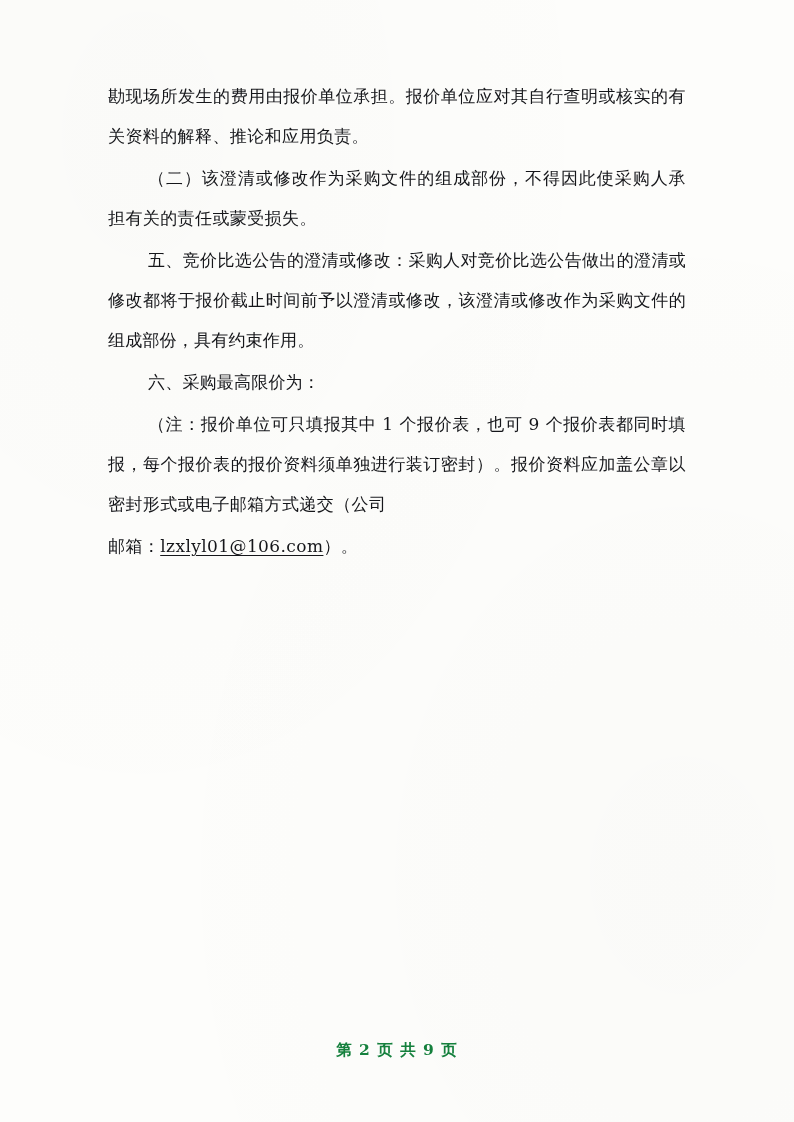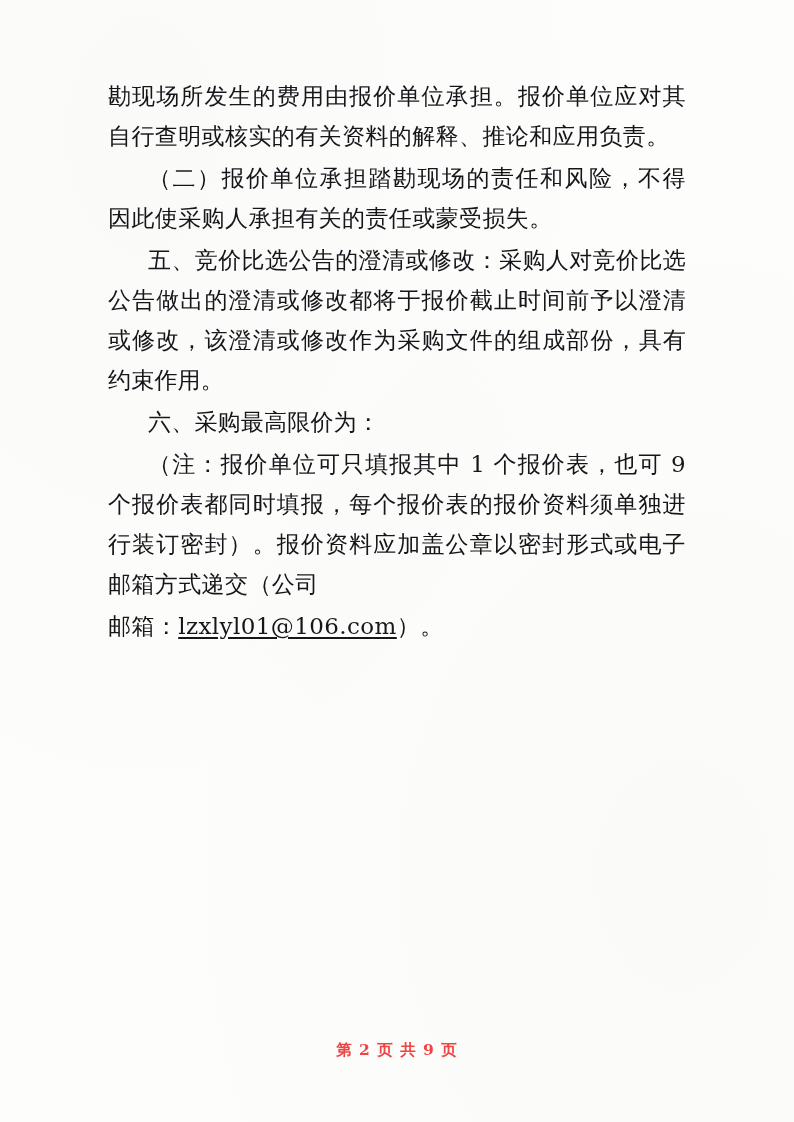--- a/index.html
+++ b/index.html
@@ -31,21 +31,21 @@
     pointer-events: none;
   }
   .content {
     position: absolute;
     left: 108px;
     top: 76px;
     width: 578px;
   }
   p.para {
     margin: 0 0 2px 0;
-    font-size: 23px;
+    font-size: 17px;
     line-height: 40px;
     letter-spacing: 0.4px;
     text-align: justify;
     text-justify: inter-ideograph;
     color: #15161a;
     font-family: "DejaVu Serif", "Liberation Serif", serif;
   }
   p.indent {
     text-indent: 40px;
   }
@@ -59,33 +59,33 @@
   }
   .footer {
     position: absolute;
     left: 0;
     right: 0;
     top: 1040px;
     text-align: center;
     font-size: 15.5px;
     letter-spacing: 1px;
     font-weight: bold;
-    color: #ef4444;
+    color: #15803d;
     font-family: "DejaVu Serif", "Liberation Serif", serif;
   }
 </style>
 </head>
 <body>
 
 <div class="page">
   <div class="content">
 
     <p class="para">勘现场所发生的费用由报价单位承担。报价单位应对其自行查明或核实的有关资料的解释、推论和应用负责。</p>
 
-    <p class="para indent">（二）报价单位承担踏勘现场的责任和风险，不得因此使采购人承担有关的责任或蒙受损失。</p>
+    <p class="para indent">（二）该澄清或修改作为采购文件的组成部份，不得因此使采购人承担有关的责任或蒙受损失。</p>
 
     <p class="para indent bold">五、竞价比选公告的澄清或修改：采购人对竞价比选公告做出的澄清或修改都将于报价截止时间前予以澄清或修改，该澄清或修改作为采购文件的组成部份，具有约束作用。</p>
 
     <p class="para indent bold">六、采购最高限价为：</p>
 
 
     <p class="para indent">（注：报价单位可只填报其中 1 个报价表，也可 9 个报价表都同时填报，每个报价表的报价资料须单独进行装订密封）。报价资料应加盖公章以密封形式或电子邮箱方式递交（公司</p>
 
     <p class="para"><span>邮箱：</span><span class="email">lzxlyl01@106.com</span><span>）。</span></p>
 

